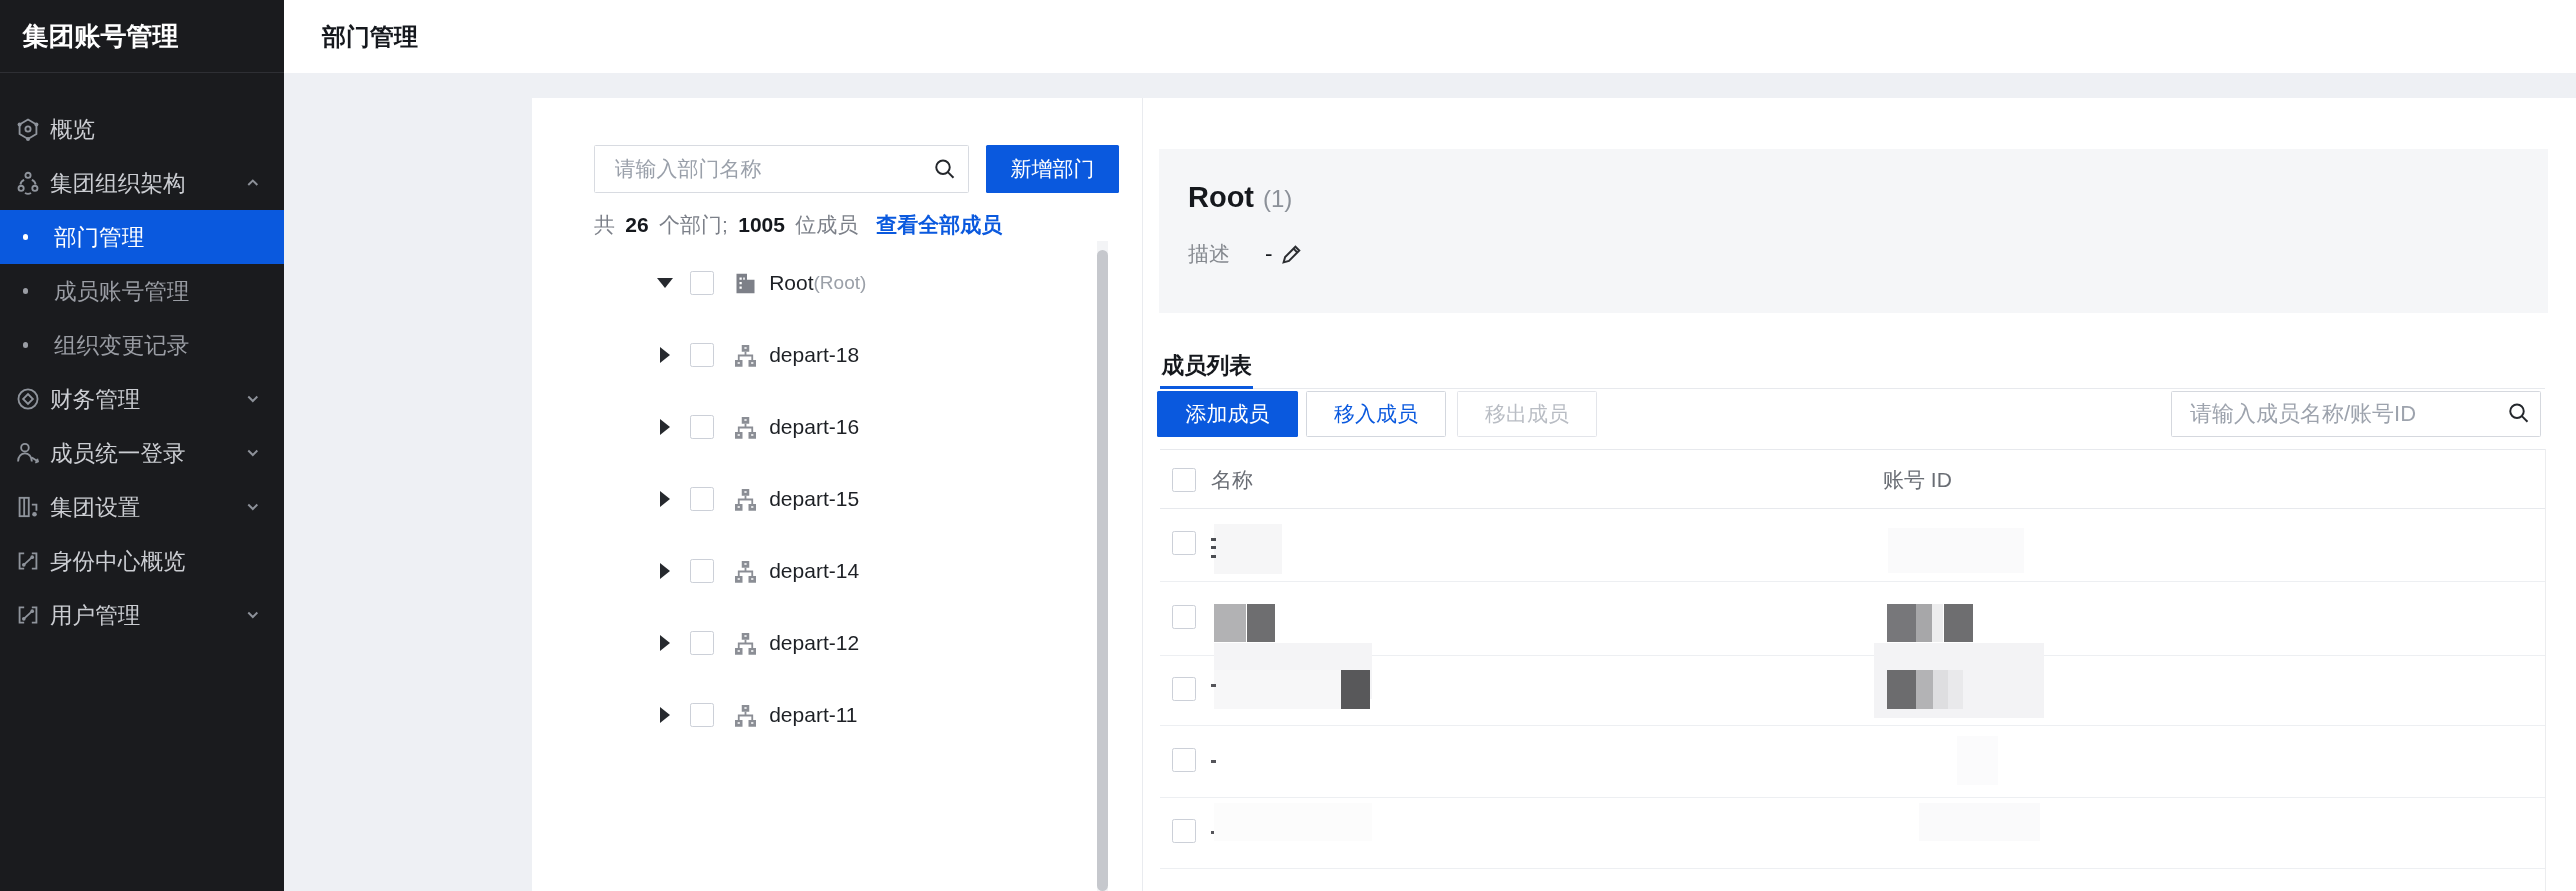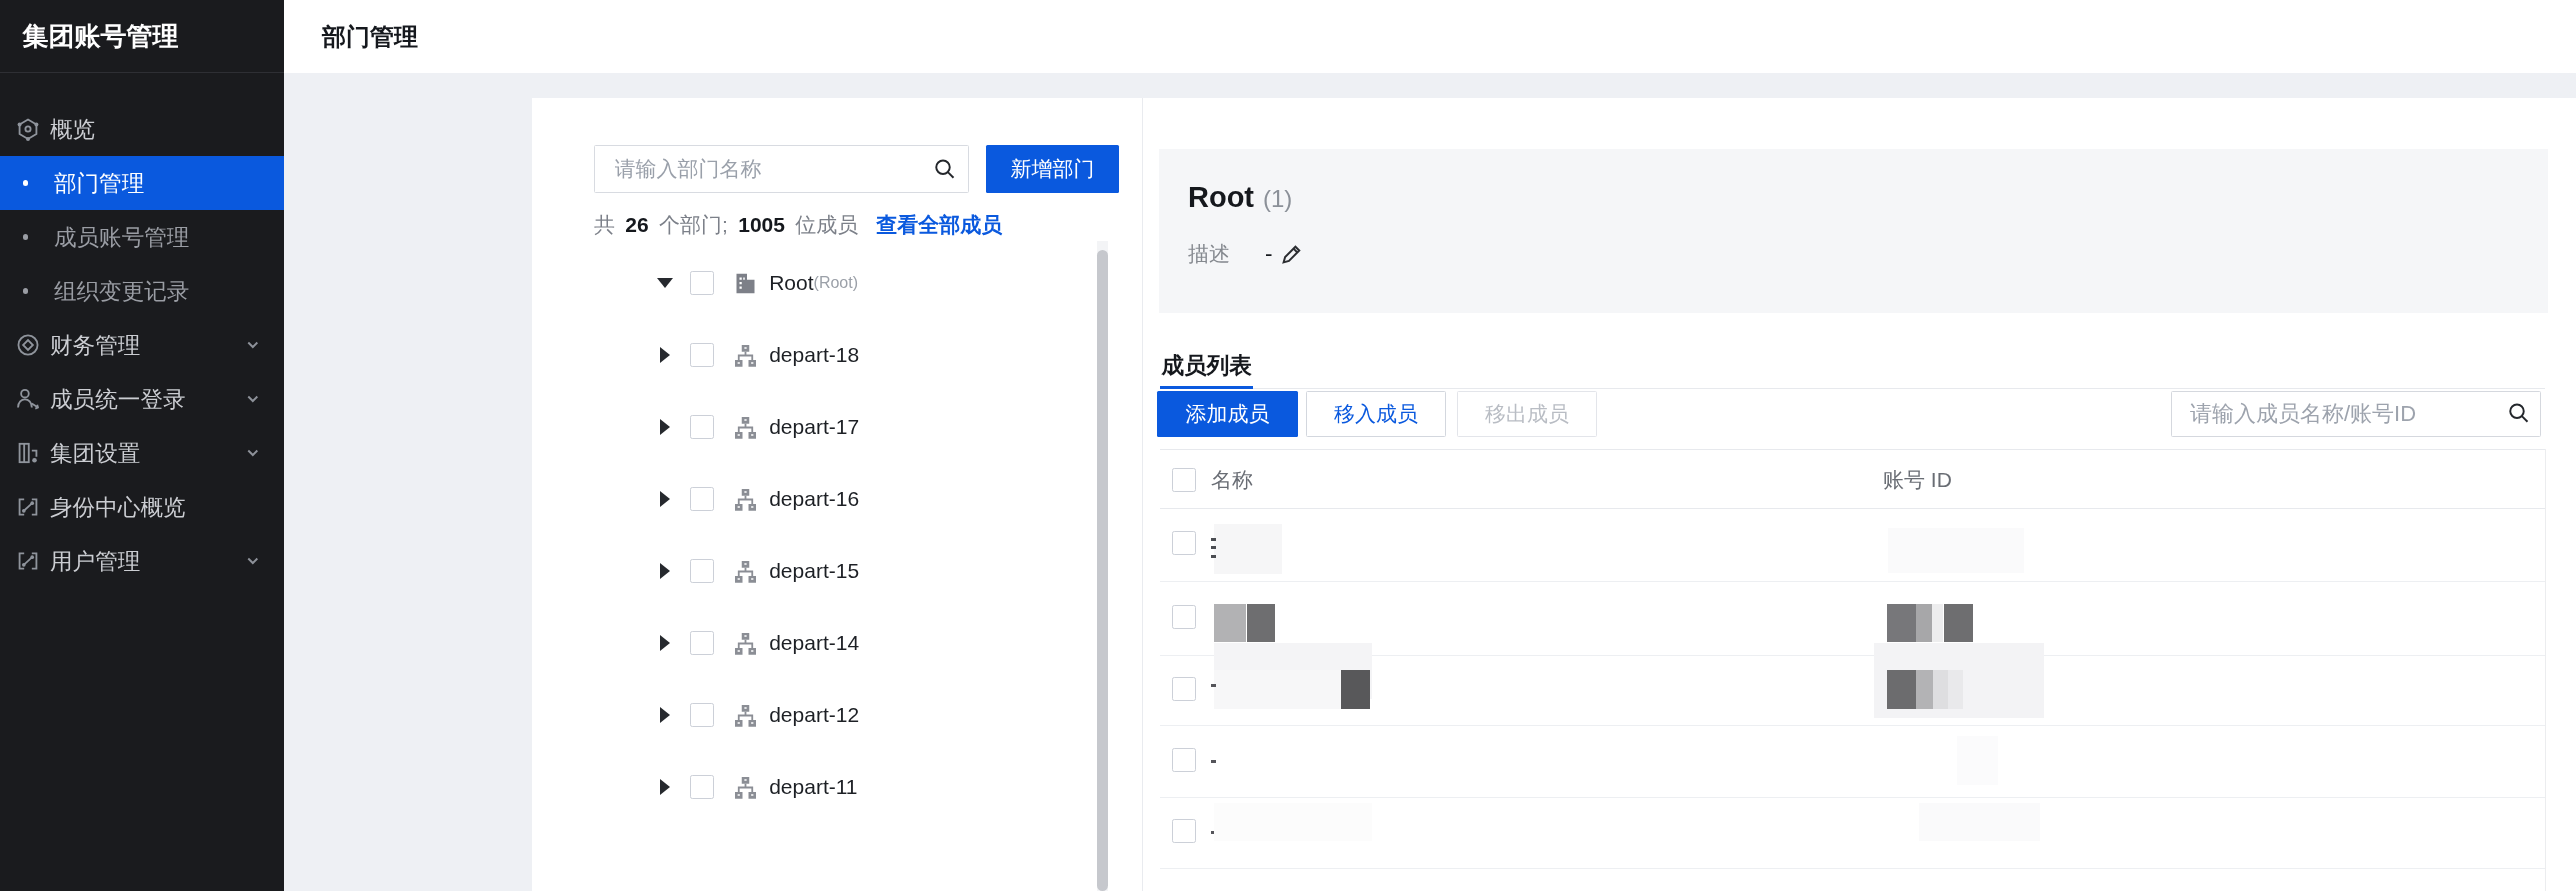--- a/index.html
+++ b/index.html
@@ -43,21 +43,21 @@
   .t-row { height:72px; display:flex; align-items:center; }
   .t-row.root { padding-left:111px; }
   .t-row.child { padding-left:114px; }
   .caret-down { width:0; height:0; border-left:8.3px solid transparent; border-right:8.3px solid transparent; border-top:10.6px solid #26292e; margin-right:16.6px; flex:none; cursor:pointer; }
   .caret-right { width:0; height:0; border-top:8.3px solid transparent; border-bottom:8.3px solid transparent; border-left:10.6px solid #26292e; margin-right:19.6px; flex:none; cursor:pointer; }
   .cb { width:24px; height:24px; border:1.5px solid #ccd0d8; border-radius:2.3px; background:#fff; flex:none; cursor:pointer; }
   .t-row .cb { margin-right:18px; }
   .t-ico { width:27px; height:27px; margin-right:10.6px; flex:none; }
   .t-ico svg { width:27px; height:27px; display:block; }
   .t-label { font-size:21px; color:#1d2025; }
-  .t-suffix { font-size:16px; color:#9ba0a8; }
+  .t-suffix { font-size:19px; color:#9ba0a8; }
 
   .scroll-track { position:absolute; left:551px; top:143px; bottom:0; width:10.6px; background:#f3f4f6; }
   .scroll-thumb { position:absolute; left:0; top:9px; bottom:0; width:10.6px; border-radius:6px; background:#c6c8cd; cursor:pointer; }
 
   
   #detail-pane { position:absolute; left:598px; top:0; width:1446px; height:793px; }
   .info-card { position:absolute; left:29px; top:51px; width:1389px; height:164px; background:#f5f6f8; }
   .info-title { padding:32px 0 0 29px; display:flex; align-items:baseline; }
   .info-title .name { font-size:29px; font-weight:bold; color:#15181d; }
   .info-title .count { font-size:24px; color:#8b9098; margin-left:9px; }
@@ -105,20 +105,38 @@
           <polygon points="17,4.5 28,11 28,23.5 17,30 6,23.5 6,11"></polygon>
           <circle cx="17" cy="17" r="3.4"></circle>
           <circle cx="6" cy="11" r="2.6" fill="#8f949c" stroke="none"></circle>
           <circle cx="28" cy="11" r="2.6" fill="#8f949c" stroke="none"></circle>
           <circle cx="17" cy="30" r="2.6" fill="#8f949c" stroke="none"></circle>
         </svg>
       </span>
       <span>概览</span>
     </div>
 
+    <div class="m-item">
+      <span class="m-icon">
+        <svg viewBox="0 0 34 34" fill="none" stroke="#8f949c" stroke-width="2.4">
+          <circle cx="17" cy="7" r="3.4"></circle>
+          <path d="M12 13 a8 8 0 0 0 -5 6"></path>
+          <path d="M22 13 a8 8 0 0 1 5 6"></path>
+          <circle cx="8" cy="24" r="3.4"></circle>
+          <circle cx="26" cy="24" r="3.4"></circle>
+          <path d="M13 30 a8 8 0 0 0 8 0"></path>
+        </svg>
+      </span>
+      <span>集团组织架构</span>
+      <span class="chev">
+        <svg viewBox="0 0 26 26" fill="none" stroke="#8d9199" stroke-width="2.6">
+            <polyline points="7,16 13,10 19,16"></polyline>
+          </svg>
+      </span>
+    </div>
 
     <div class="s-item active">
       <span class="s-dot"></span>
       <span>部门管理</span>
     </div>
 
     <div class="s-item">
       <span class="s-dot"></span>
       <span>成员账号管理</span>
     </div>
@@ -267,36 +285,20 @@
             <path d="M18 13 v5 M9 25 v-7 h18 v7" stroke="#8b8e95" stroke-width="2.4"></path>
             <rect x="4" y="24" width="10" height="9" fill="#8b8e95"></rect>
               <rect x="7.5" y="27" width="3" height="2" fill="#fff"></rect>
             <rect x="22" y="24" width="10" height="9" fill="#8b8e95"></rect>
               <rect x="25.5" y="27" width="3" height="2" fill="#fff"></rect>
           </svg>
         </span>
         <span class="t-label">depart-18</span>
       </div>
 
-      <div class="t-row child">
-        <span class="caret-right"></span>
-        <span class="cb"></span>
-        <span class="t-ico">
-          <svg viewBox="0 0 36 36" fill="none">
-            <rect x="13" y="4" width="10" height="9" fill="#8b8e95"></rect>
-              <rect x="16.5" y="7" width="3" height="2" fill="#fff"></rect>
-            <path d="M18 13 v5 M9 25 v-7 h18 v7" stroke="#8b8e95" stroke-width="2.4"></path>
-            <rect x="4" y="24" width="10" height="9" fill="#8b8e95"></rect>
-              <rect x="7.5" y="27" width="3" height="2" fill="#fff"></rect>
-            <rect x="22" y="24" width="10" height="9" fill="#8b8e95"></rect>
-              <rect x="25.5" y="27" width="3" height="2" fill="#fff"></rect>
-          </svg>
-        </span>
-        <span class="t-label">depart-17</span>
-      </div>
 
       <div class="t-row child">
         <span class="caret-right"></span>
         <span class="cb"></span>
         <span class="t-ico">
           <svg viewBox="0 0 36 36" fill="none">
             <rect x="13" y="4" width="10" height="9" fill="#8b8e95"></rect>
               <rect x="16.5" y="7" width="3" height="2" fill="#fff"></rect>
             <path d="M18 13 v5 M9 25 v-7 h18 v7" stroke="#8b8e95" stroke-width="2.4"></path>
             <rect x="4" y="24" width="10" height="9" fill="#8b8e95"></rect>

